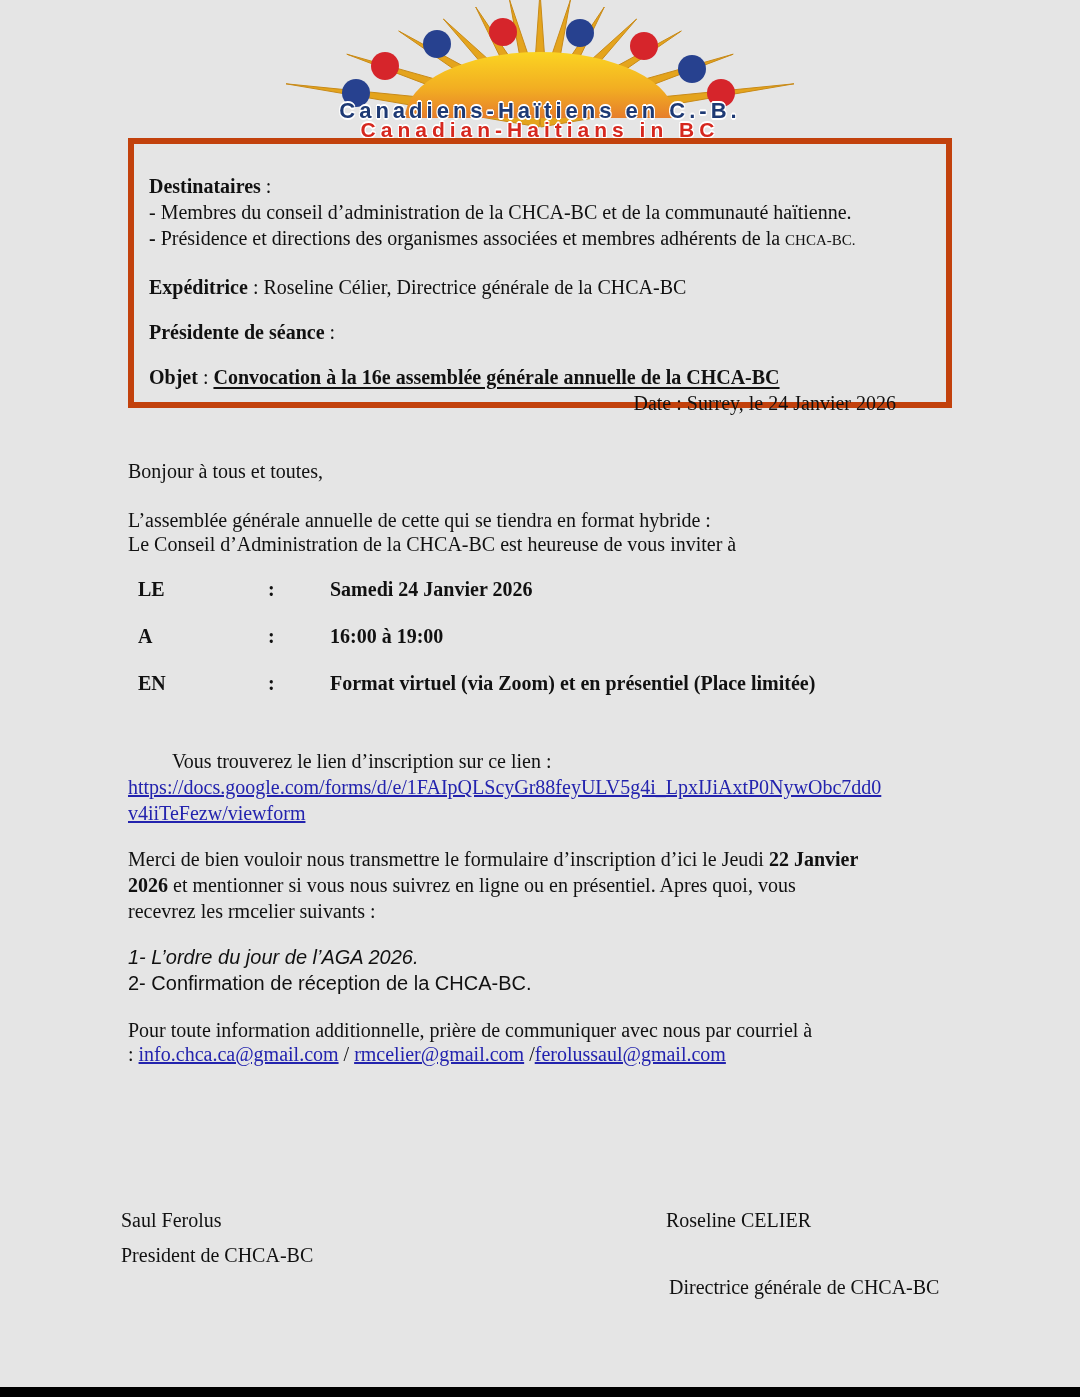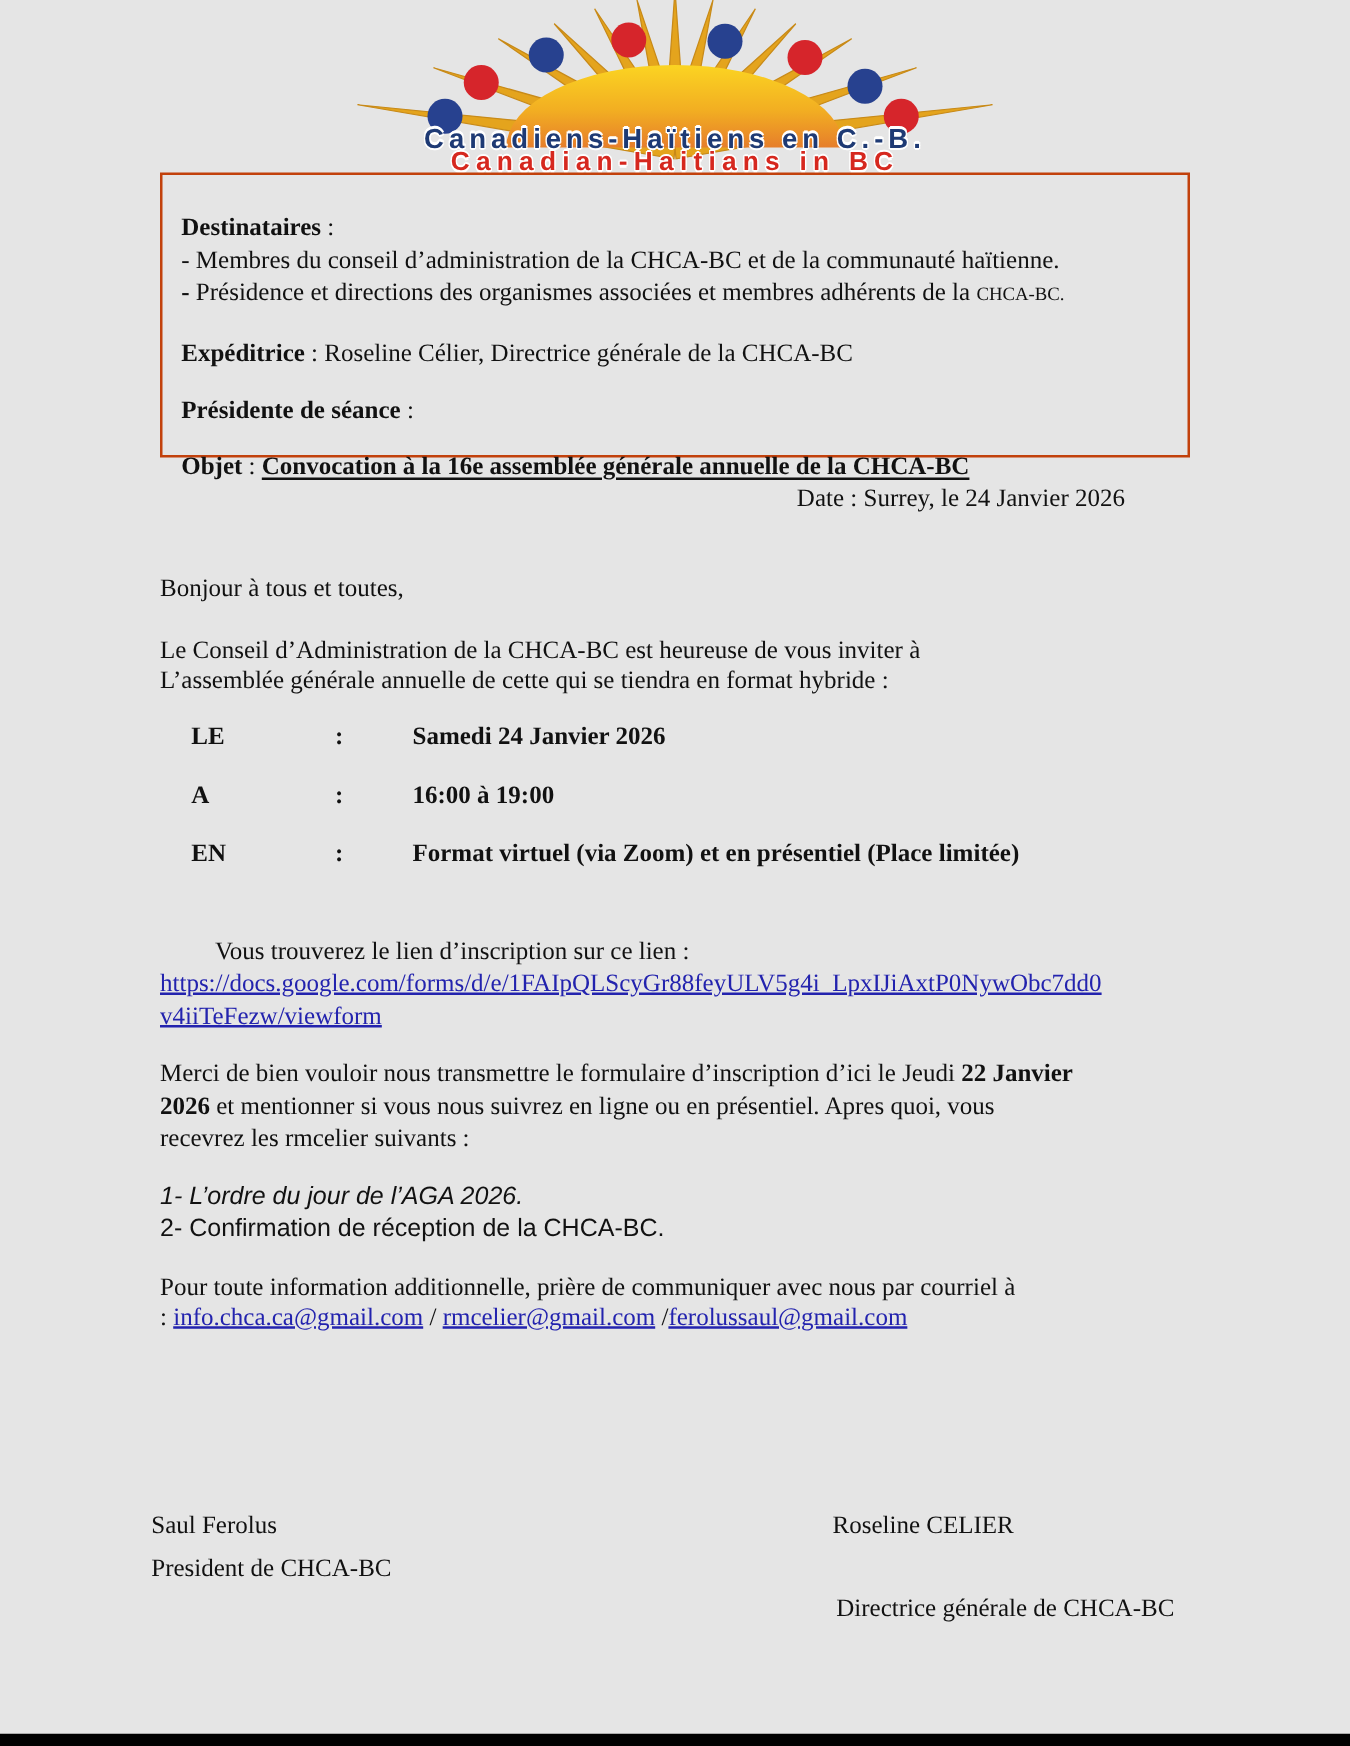--- a/index.html
+++ b/index.html
@@ -12,33 +12,33 @@
   .logo svg{position:absolute;top:0;left:0;}
   .logo-text{
     position:absolute;left:0;width:600px;text-align:center;
     font-family:"Liberation Sans","DejaVu Sans",sans-serif;font-weight:bold;white-space:nowrap;
     text-shadow:-1px -1px 0 #fff,1px -1px 0 #fff,-1px 1px 0 #fff,1px 1px 0 #fff,0 2px 0 #fff,0 -2px 0 #fff;
   }
   .logo-fr{top:98px;font-size:22px;letter-spacing:4px;color:#1e3a74;}
   .logo-en{top:118px;font-size:21px;letter-spacing:5px;color:#d6281f;}
   
   .memo-box{
-    position:absolute;left:128px;top:138px;width:824px;height:228px;box-sizing:border-box;
-    border:2px solid #c2410c;padding:29px 18px 0 15px;font-size:20px;line-height:26px;
+    position:absolute;left:128px;top:138px;width:824px;height:270px;box-sizing:border-box;
+    border:6px solid #c2410c;padding:29px 18px 0 15px;font-size:20px;line-height:26px;
   }
   .b{font-weight:bold;}
   .u{text-decoration:underline;text-decoration-thickness:2px;text-underline-offset:3px;}
   .sc{font-size:15px;}
   .gap21{height:21px;}
   .gap19{height:19px;}
   .date-line{text-align:right;padding-right:32px;}
   
   .abs{position:absolute;font-size:20px;line-height:26px;}
   .intro{line-height:24px;}
-  .sched-label{position:absolute;left:138px;font-weight:bold;font-size:20px;margin-left:15px;}
+  .sched-label{position:absolute;left:138px;font-weight:bold;font-size:20px;}
   .sched-colon{position:absolute;left:268px;font-weight:bold;font-size:20px;}
   .sched-value{position:absolute;left:330px;font-weight:bold;font-size:20px;white-space:nowrap;}
   a{color:#2323ae;text-decoration:underline;}
   .url-line{display:block;}
   .sans{font-family:"Liberation Sans","DejaVu Sans",sans-serif;font-size:20px;line-height:28px;}
   .sig-name{white-space:nowrap;}
   .footer-bar{position:absolute;left:0;bottom:0;width:1080px;height:10px;background:#000000;}
 </style>
 </head>
 <body>
@@ -104,22 +104,22 @@
     <div class="gap19"></div>
     <div>
       <span class="b">Objet</span><span> : </span><span class="b u">Convocation à la 16e assemblée générale annuelle de la CHCA-BC</span>
     </div>
     <div class="date-line">Date : Surrey, le 24 Janvier 2026</div>
   </div>
 
   <div class="abs" style="left:128px;top:458px;">Bonjour à tous et toutes,</div>
 
   <div class="abs intro" style="left:128px;top:508px;">
+    <div>L’assemblée générale annuelle de cette qui se tiendra en format hybride :</div>
     <div>Le Conseil d’Administration de la CHCA-BC est heureuse de vous inviter à</div>
-    <div>L’assemblée générale annuelle de cette qui se tiendra en format hybride :</div>
   </div>
 
   <div>
     <span class="sched-label" style="top:578px;">LE</span>
     <span class="sched-colon" style="top:578px;">:</span>
     <span class="sched-value" style="top:578px;">Samedi 24 Janvier 2026</span>
   </div>
   <div>
     <span class="sched-label" style="top:625px;">A</span>
     <span class="sched-colon" style="top:625px;">:</span>

